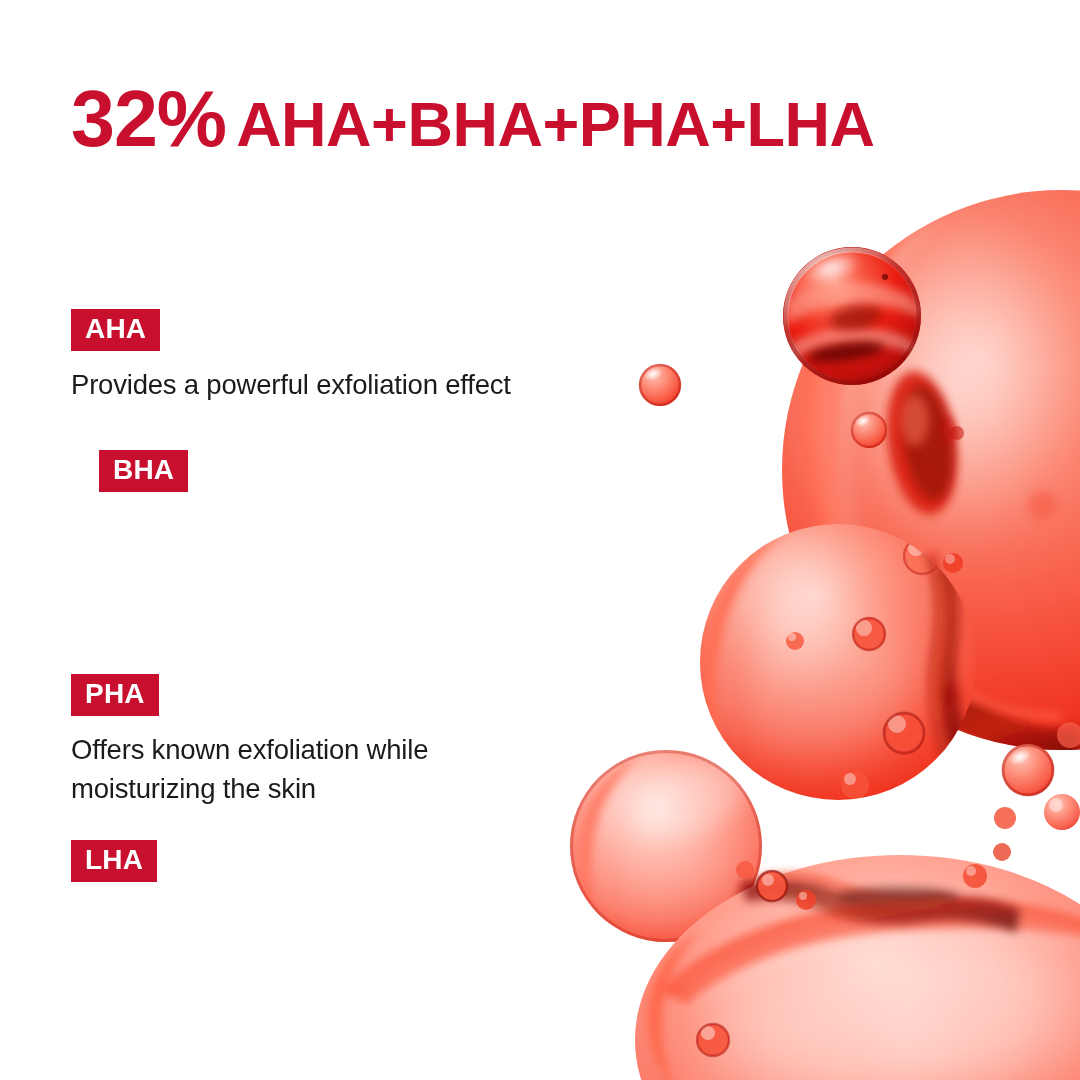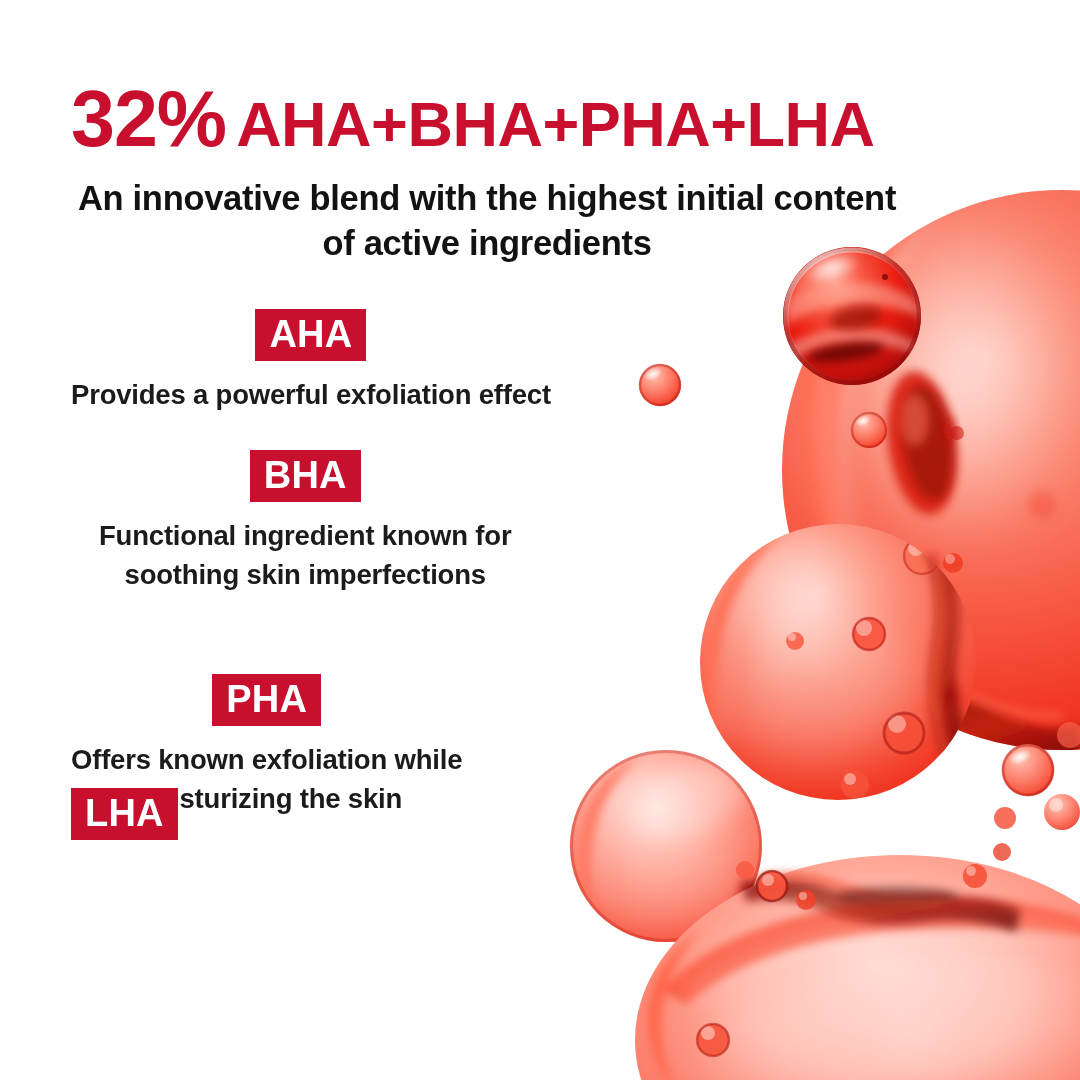--- a/index.html
+++ b/index.html
@@ -9,21 +9,20 @@
     background:#ffffff;
     font-family:"Liberation Sans", sans-serif;
     overflow:hidden;
   }
 
   #page {
     position:relative;
     width:1080px; height:1080px;
     background:#ffffff;
     overflow:hidden;
-    text-align:center;
   }
 
   
   #artwork {
     position:absolute;
     top:0; left:0;
     width:1080px; height:1080px;
     pointer-events:none;
   }
   #artwork svg { display:block; width:1080px; height:1080px; }
@@ -63,38 +62,38 @@
     line-height:1.29;
     letter-spacing:-0.3px;
   }
 
   .items { position:absolute; left:0; top:0; width:640px; }
 
   .item { position:absolute; left:71px; }
   .item[data-index="0"] { top:309px; }
   .item[data-index="1"] { top:450px;margin-left:28px; }
   .item[data-index="2"] { top:634px;margin-top:40px; }
-  .item[data-index="3"] { top:788px; }
+  .item[data-index="3"] { top:840px; }
 
   .badge {
     display:inline-block;
     background:#C8102E;
     color:#ffffff;
-    font-size:38px;
+    font-size:28px;
     font-weight:bold;
     letter-spacing:0.2px;
     padding:6px 14px 8px 14px;
     line-height:1.0;
   }
 
   .desc {
     margin-top:14px;
     color:#1b1b1b;
     font-size:27.5px;
-    font-weight:bold;
+    font-weight:normal;
     line-height:1.42;
     letter-spacing:-0.2px;
     white-space:pre-line;
   }
 </style>
 </head>
 <body>
 
 <div id="page">
 
@@ -341,34 +340,30 @@
       </g>
     </svg>
   </div>
 
   <div id="content">
 
     <div class="headline">
       <span class="pct">32%</span><span class="acids">AHA+BHA+PHA+LHA</span>
     </div>
 
-    <div class="subtitle">An innovative blend with the highest initial
-content of active ingredients</div>
 
     <div class="items">
 
       <div class="item" data-index="0">
         <span class="badge">AHA</span>
         <div class="desc">Provides a powerful exfoliation effect</div>
       </div>
 
       <div class="item" data-index="1">
         <span class="badge">BHA</span>
-        <div class="desc">Functional ingredient known for
-soothing skin imperfections</div>
       </div>
 
       <div class="item" data-index="2">
         <span class="badge">PHA</span>
         <div class="desc">Offers known exfoliation while
 moisturizing the skin</div>
       </div>
 
       <div class="item" data-index="3">
         <span class="badge">LHA</span>

